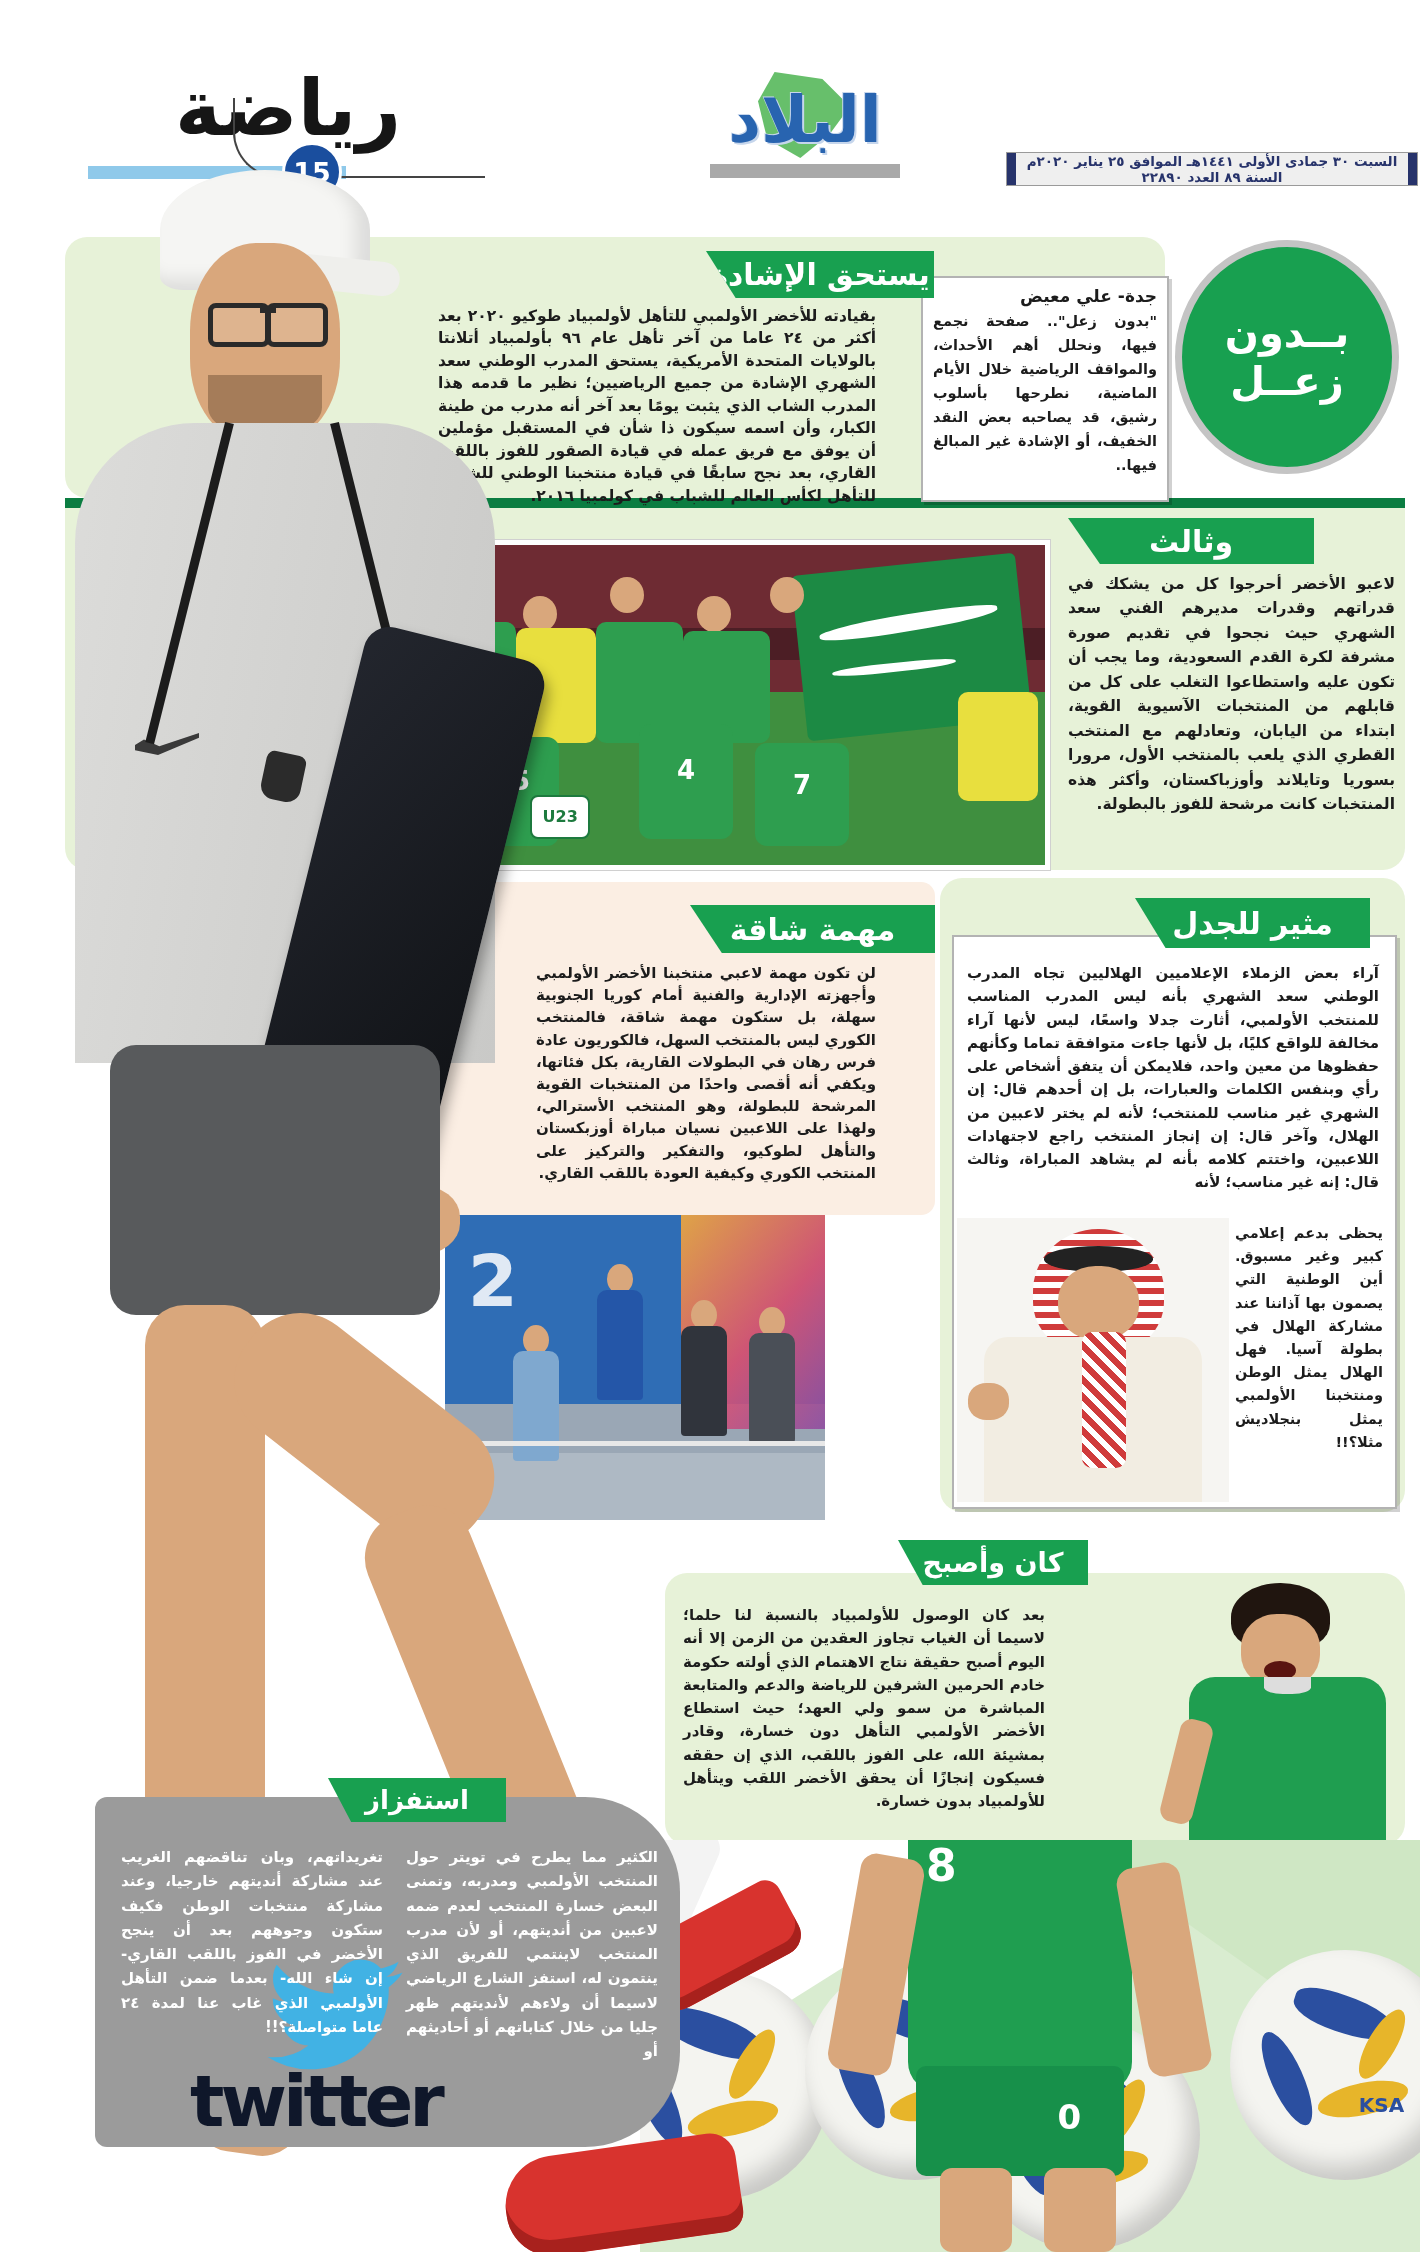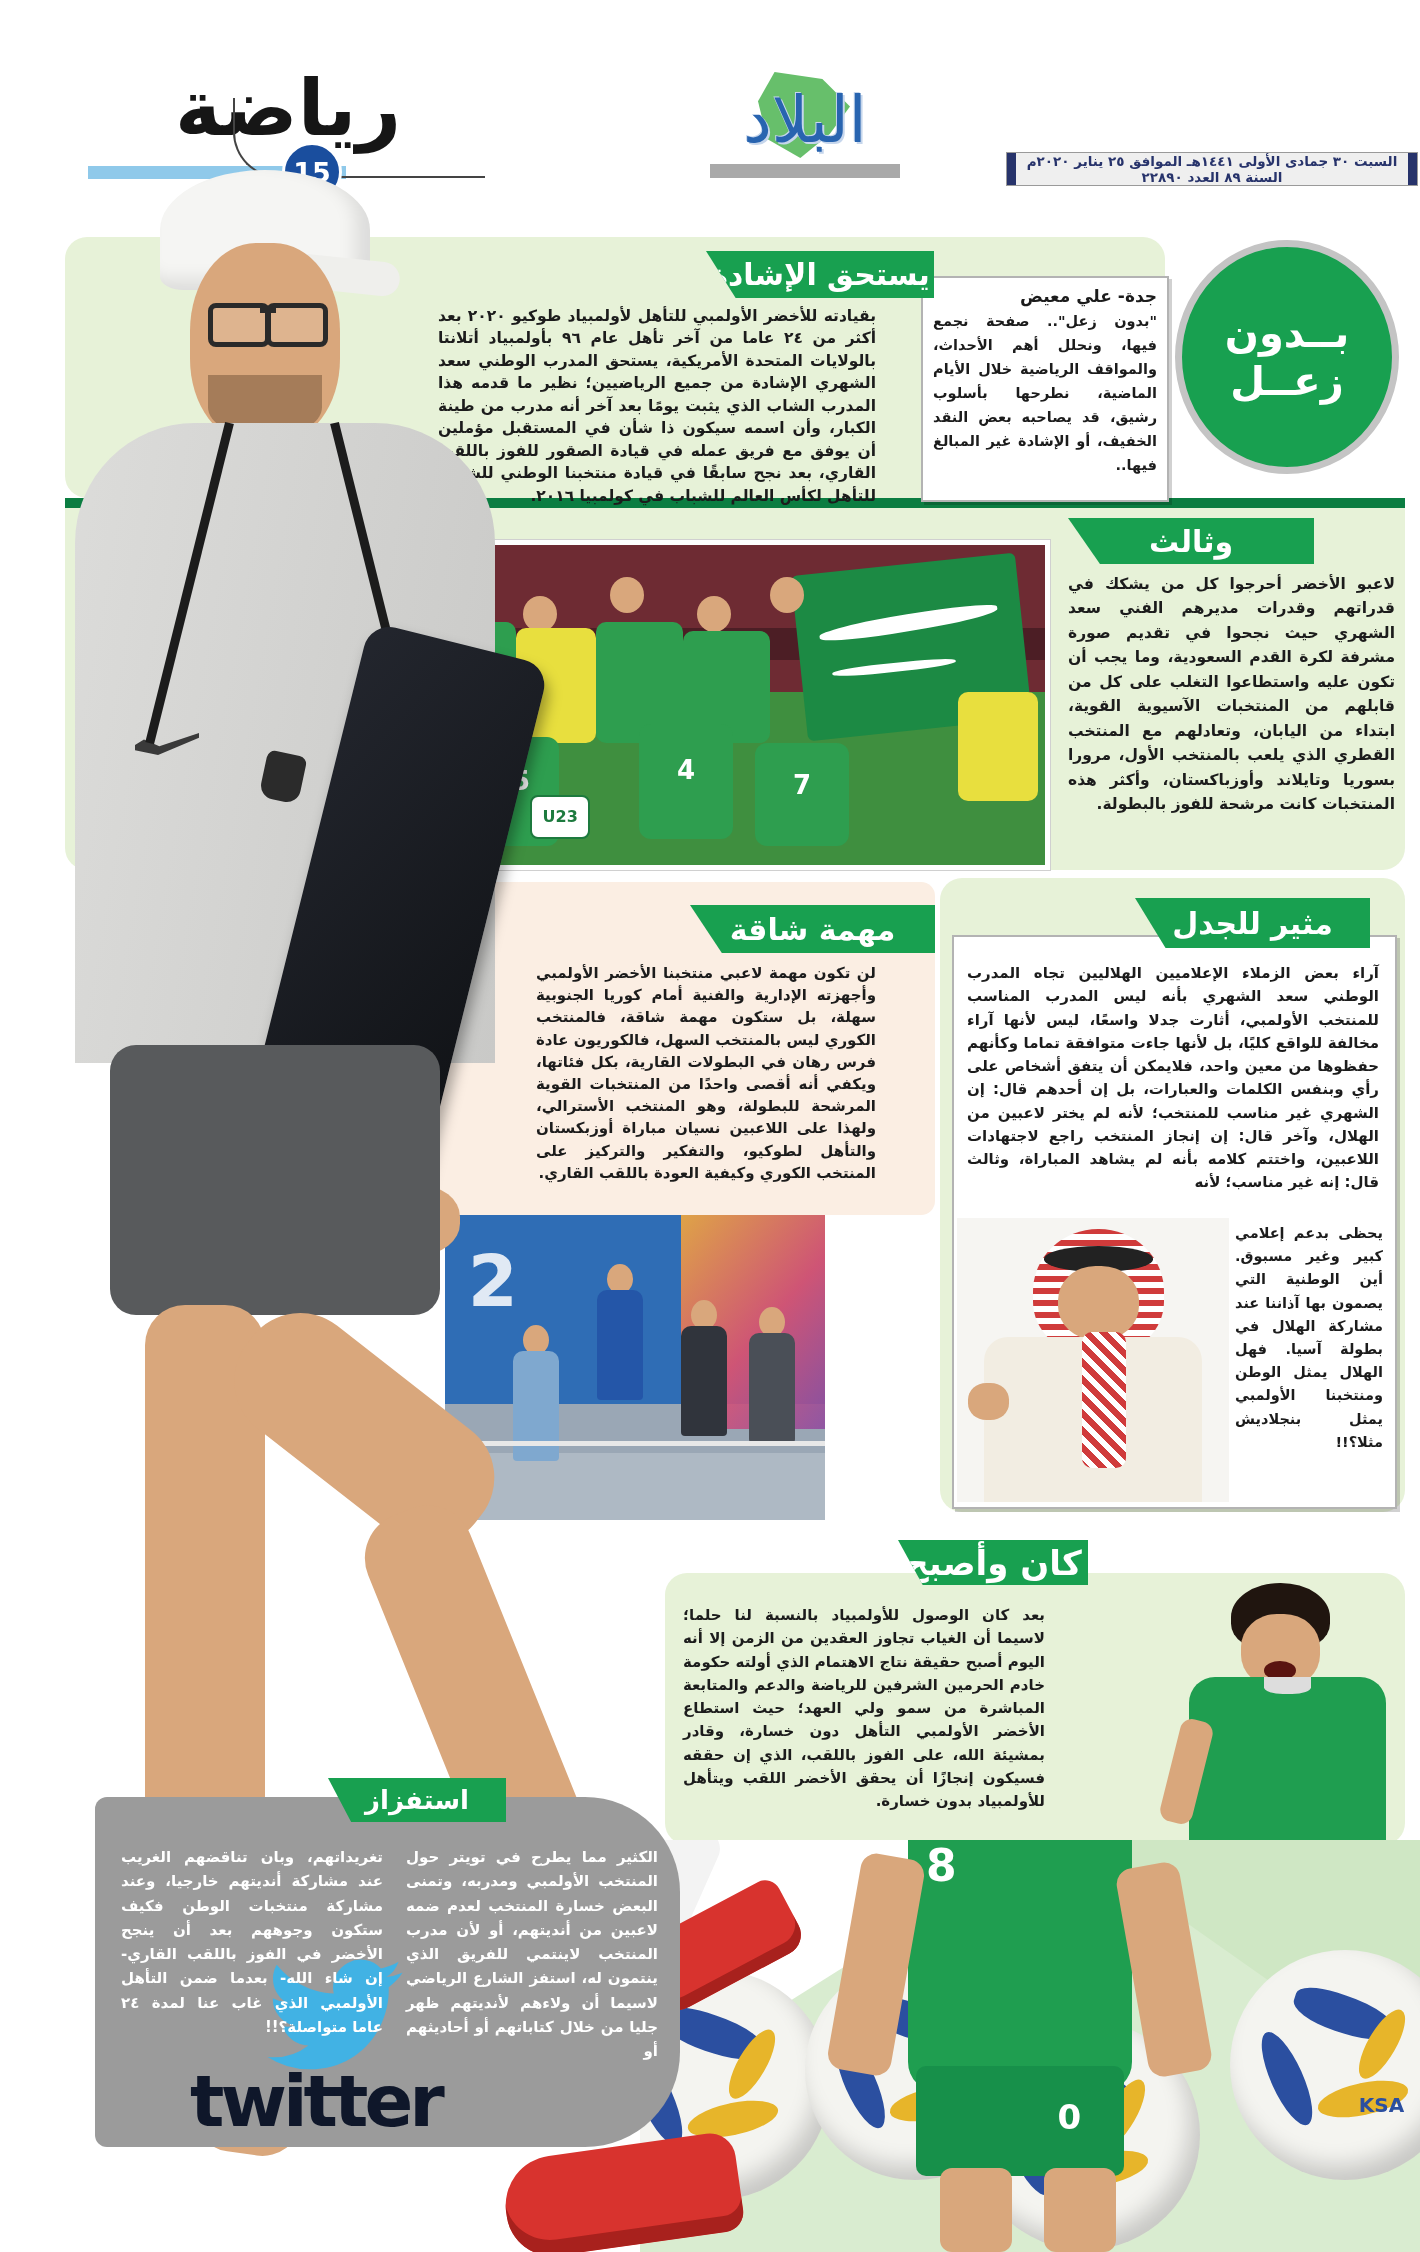--- a/index.html
+++ b/index.html
@@ -32,21 +32,21 @@
   <div class="abs" style="left:175px;top:58px;width:190px;height:100px;font-size:78px;font-weight:900;color:#161616;text-align:center;line-height:100px;">رياضة</div>
   <div class="abs" style="left:88px;top:166px;width:258px;height:13px;background:#8fc9ea;"></div>
   <div class="abs" style="left:282px;top:142px;width:54px;height:54px;border-radius:50%;background:#1a4e9e;border:3px solid #fff;z-index:2;
               color:#fff;font-weight:800;font-size:27px;display:flex;align-items:center;justify-content:center;">
     <span>15</span>
   </div>
   <div class="abs" style="left:233px;top:98px;width:250px;height:78px;border-left:2px solid #444;border-bottom:2px solid #444;border-bottom-left-radius:46px;"></div>
 
   <div class="abs" style="left:700px;top:60px;width:210px;height:120px;">
     <div class="abs" style="left:58px;top:12px;width:92px;height:86px;background:#67bf6b;clip-path:polygon(18% 0,70% 8%,100% 40%,78% 72%,46% 100%,10% 78%,0 34%);"></div>
-    <div class="abs" style="left:0;top:18px;width:210px;height:84px;font-size:64px;font-weight:400;color:#2864b0;text-align:center;line-height:84px;
+    <div class="abs" style="left:0;top:18px;width:210px;height:84px;font-size:64px;font-weight:700;color:#2864b0;text-align:center;line-height:84px;
                 text-shadow:2px 2px 0 #c6d6ec, -1px -1px 0 #c6d6ec;">البلاد</div>
     <div class="abs" style="left:10px;top:104px;width:190px;height:14px;background:#a9a9a9;"></div>
   </div>
 
   <div class="abs" style="left:1006px;top:152px;width:410px;height:32px;background:#efefef;border:1px solid #9a9a9a;display:flex;align-items:center;">
     <div style="width:9px;height:100%;background:#27336b;"></div>
     <div class="rtl" style="flex:1;text-align:center;font-size:13.5px;color:#27336b;font-weight:800;">السبت ٣٠ جمادى الأولى ١٤٤١هـ الموافق ٢٥ يناير ٢٠٢٠م السنة ٨٩ العدد ٢٢٨٩٠</div>
     <div style="width:9px;height:100%;background:#27336b;"></div>
   </div>
 
@@ -155,21 +155,21 @@
     </div>
     <div class="suitman" style="left:80%;top:30%;width:46px;height:170px;">
       <div class="sm-head skin"></div>
         <div class="sm-body" style="background:#4a4f57;"></div>
     </div>
     <div class="abs" style="left:0;top:74%;width:100%;height:5px;background:#e8e8e8;"></div>
   </div>
 
   <div class="abs panel-green" style="left:665px;top:1573px;width:740px;height:272px;"></div>
   <div class="abs tab" style="left:898px;top:1540px;width:190px;height:45px;">
-    <span style="font-size:34px;">كان وأصبح</span>
+    <span style="font-size:27px;">كان وأصبح</span>
   </div>
   <div class="abs rtl" style="left:683px;top:1604px;width:362px;height:236px;font-size:15px;line-height:1.55;z-index:3;">بعد كان الوصول للأولمبياد بالنسبة لنا حلما؛ لاسيما أن الغياب تجاوز العقدين من الزمن إلا أنه اليوم أصبح حقيقة نتاج الاهتمام الذي أولته حكومة خادم الحرمين الشرفين للرياضة والدعم والمتابعة المباشرة من سمو ولي العهد؛ حيث استطاع الأخضر الأولمبي التأهل دون خسارة، وقادر بمشيئة الله، على الفوز باللقب، الذي إن حققه فسيكون إنجازًا أن يحقق الأخضر اللقب ويتأهل للأولمبياد بدون خسارة.</div>
 
   <div class="abs" style="left:1170px;top:1583px;width:235px;height:262px;z-index:2;">
     <div class="abs" style="left:26%;top:0;width:42%;height:26%;background:#20150f;border-radius:50% 50% 40% 40%;"></div>
     <div class="abs skin" style="left:30%;top:12%;width:34%;height:28%;border-radius:45%;">
       <div style="position:absolute;left:30%;top:64%;width:40%;height:26%;background:#5a1410;border-radius:50%;"></div>
     </div>
     <div class="abs" style="left:8%;top:36%;width:84%;height:64%;background:#1f9e50;border-radius:26px 26px 0 0;">
       <div style="position:absolute;left:38%;top:0;width:24%;height:10%;background:#ddd;border-radius:0 0 40% 40%;"></div>

